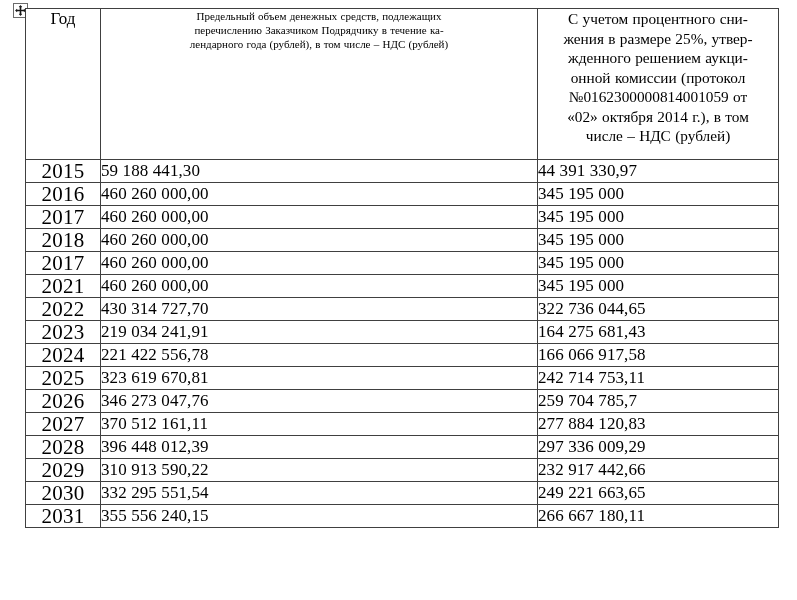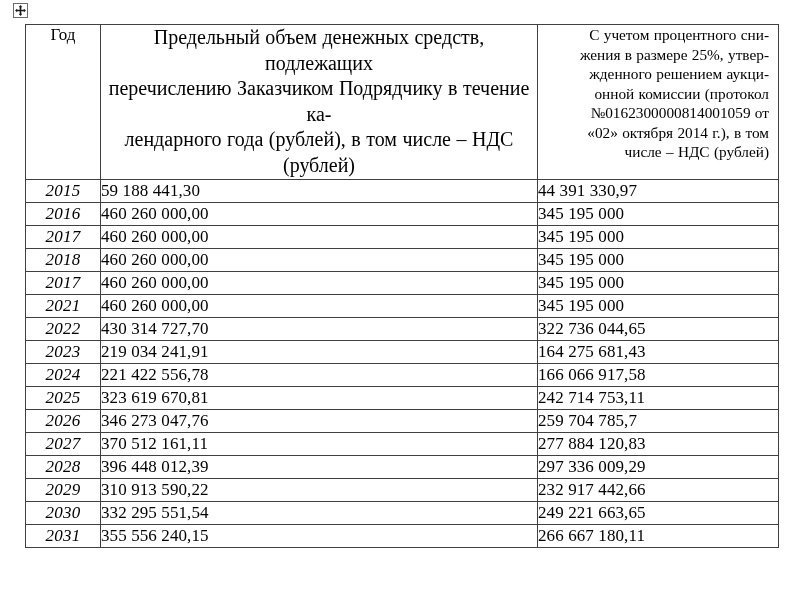--- a/index.html
+++ b/index.html
@@ -37,21 +37,21 @@
     box-sizing: border-box;
     display: flex;
     align-items: center;
     justify-content: center;
   }
   #table-move-handle svg { display: block; }
 
   #fin-table-wrap {
     position: absolute;
     left: 25px;
-    top: 24px;
+    top: 8px;
     width: 753px;
   }
 
   table.fin-table {
     border-collapse: collapse;
     width: 753px;
     table-layout: fixed;
     background: #ffffff;
   }
 
@@ -74,43 +74,41 @@
   }
   .hdr-year {
     text-align: center;
     font-size: 17px;
     font-weight: normal;
     line-height: 1.15;
     padding-top: 13px;
   }
   .hdr-block {
     text-align: center;
-    font-size: 20px;
+    font-size: 11px;
     font-weight: normal;
     line-height: 1.28;
     padding: 11px 7px 0 7px;
     word-spacing: 0.5px;
   }
   .hdr-block.narrow {
     font-size: 15.3px;
     padding-left: 9px;
     padding-right: 9px;
-    text-align: right;
   }
 
   
   tr.data-row td {
     height: 22px;
   }
   .cell-year {
     text-align: center;
-    font-size: 17px;
+    font-size: 21px;
     line-height: 22px;
     letter-spacing: 0.2px;
-    font-style: italic;
   }
   .cell-num {
     text-align: left;
     font-size: 17px;
     line-height: 22px;
     letter-spacing: 0.1px;
   }
 </style>
 </head>
 <body>

